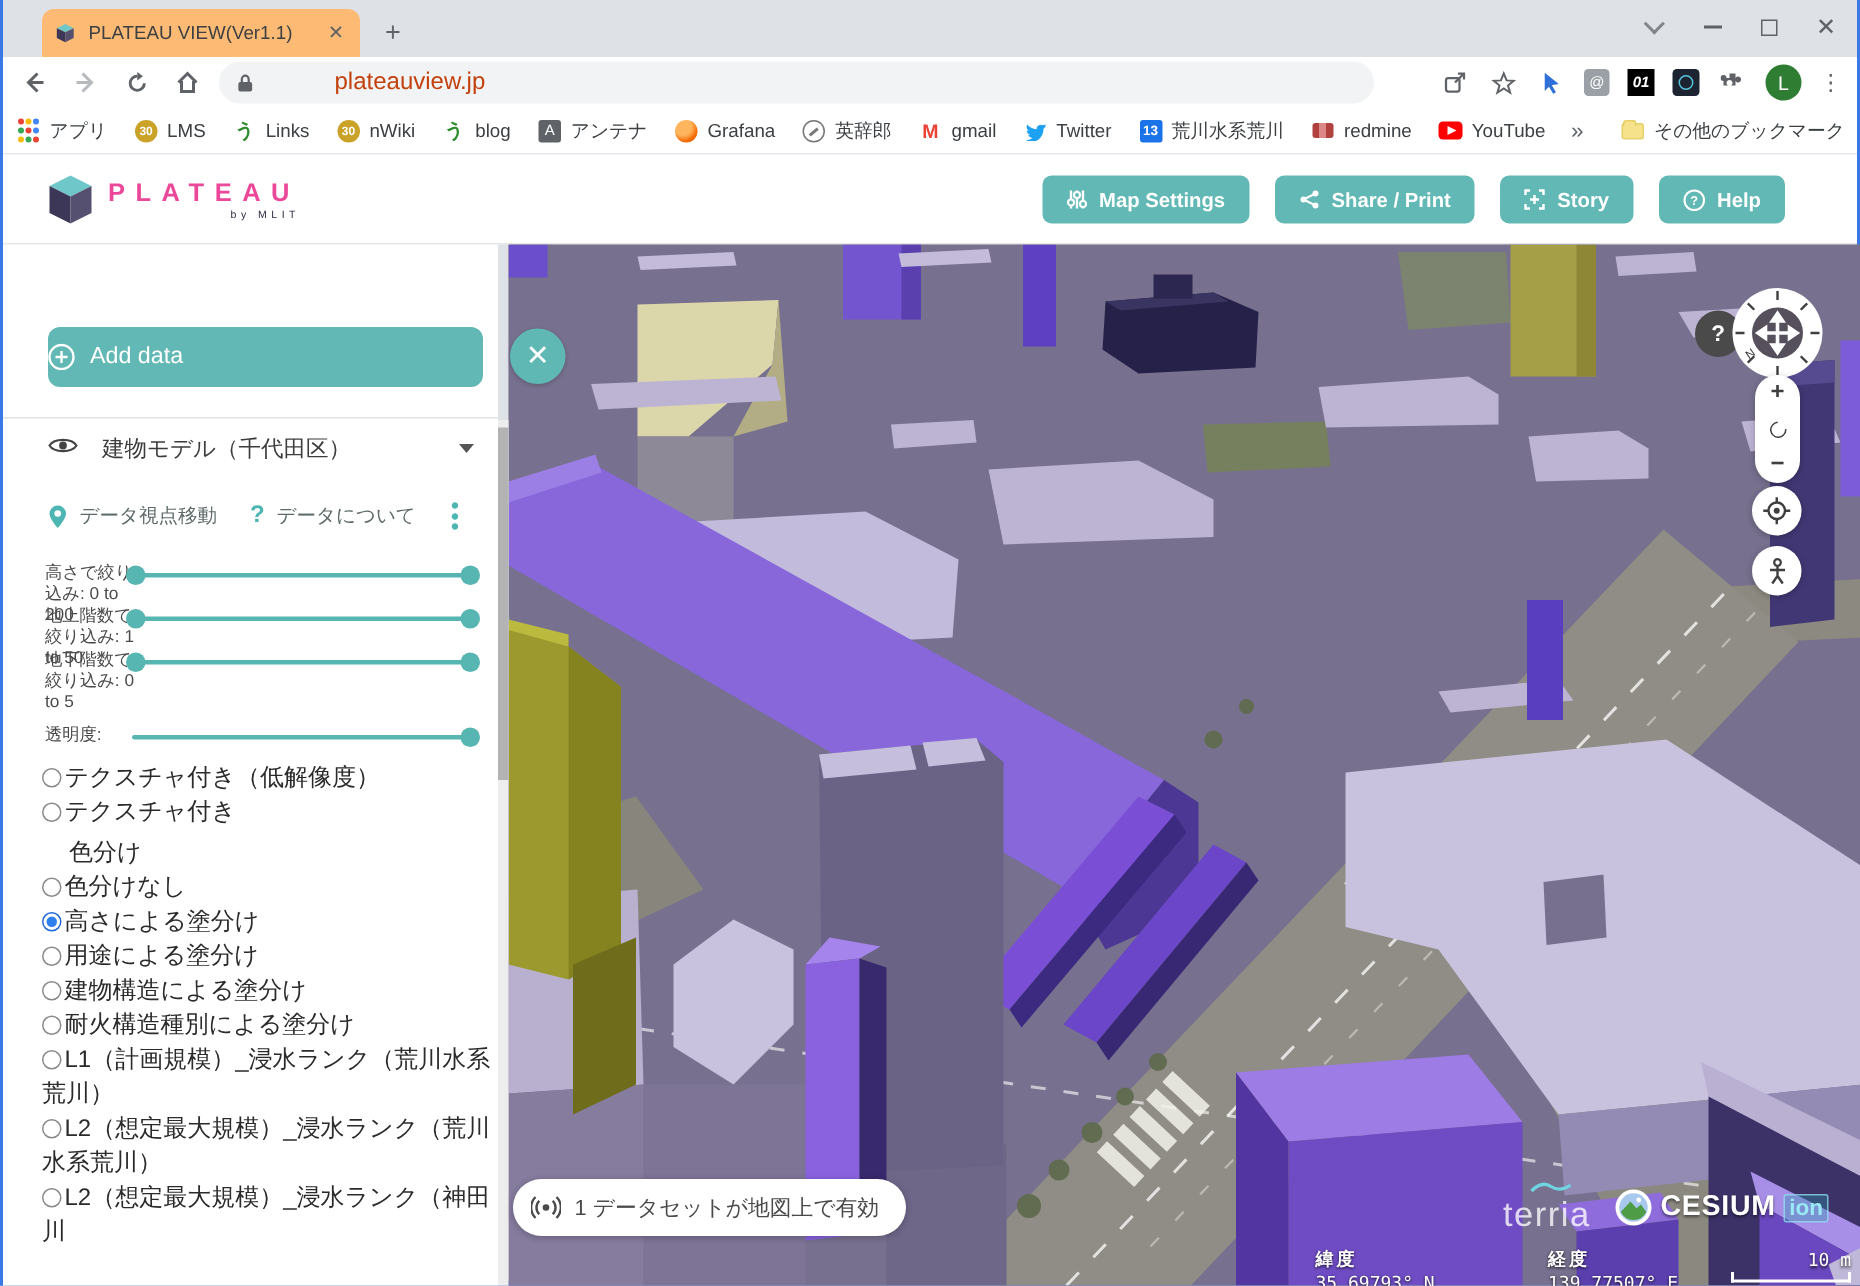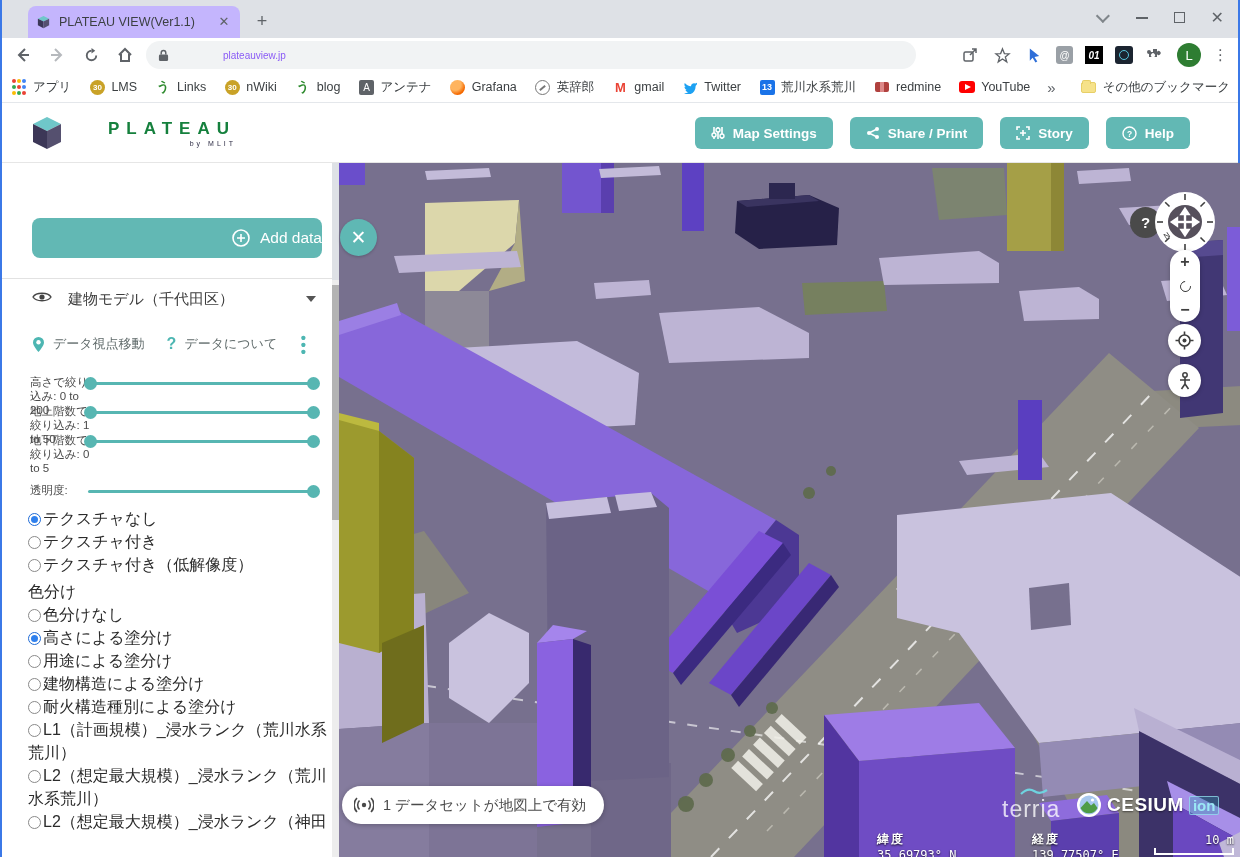--- a/index.html
+++ b/index.html
@@ -2,35 +2,35 @@
 <html><head>
 <meta charset="utf-8">
 <style>
   * { margin:0; padding:0; box-sizing:border-box; }
   html,body { width:1240px; height:857px; overflow:hidden; background:#dee1e6;
     font-family:"Liberation Sans","DejaVu Sans",sans-serif; }
   .win { position:absolute; inset:0; border-left:2px solid #3b78e7; border-right:2px solid #3b78e7; border-bottom:3px solid #3b78e7; }
 
   
   .tabstrip { position:absolute; left:0; top:0; width:100%; height:38px; background:#dee1e6; }
-  .tab { position:absolute; left:26px; top:6px; width:212px; height:32px; background:#c4b5fd; border-radius:8px 8px 0 0; display:flex; align-items:center; padding:0 8px; }
+  .tab { position:absolute; left:26px; top:6px; width:212px; height:32px; background:#fdba74; border-radius:8px 8px 0 0; display:flex; align-items:center; padding:0 8px; }
   .tab-title { font-size:12.5px; color:#3c4043; white-space:nowrap; overflow:hidden; flex:1; margin-left:8px; }
   .tab-close { width:16px; height:16px; color:#5f6368; font-size:13px; line-height:16px; text-align:center; border-radius:50%; }
   .newtab { position:absolute; left:248px; top:10px; width:24px; height:24px; color:#5f6368; font-size:18px; text-align:center; line-height:23px; }
   .winctl { position:absolute; right:14px; top:8px; display:flex; gap:26px; align-items:center; color:#5f6368; }
   .winctl .chev { width:10px; height:10px; border-left:2px solid #80868b; border-bottom:2px solid #80868b; transform:rotate(-45deg) translateY(-3px); }
   .winctl .min { width:12px; height:2px; background:#5f6368; }
   .winctl .max { width:11px; height:11px; border:1.5px solid #5f6368; }
   .winctl .cls { font-size:16px; color:#5f6368; }
 
   .toolbar { position:absolute; left:0; top:38px; width:100%; height:34px; background:#fff; display:flex; align-items:center; }
   .navic { width:26px; height:26px; margin-left:8px; display:flex; align-items:center; justify-content:center; color:#5f6368; }
   .navic svg { display:block; }
   .omni { height:28px; flex:1; max-width:770px; margin-left:8px; background:#f1f3f4; border-radius:14px; display:flex; align-items:center; padding:0 12px; }
-  .omni-url { font-size:10px; color:#8b5cf6; margin-left:8px;padding-left:46px; }
+  .omni-url { font-size:16px; color:#c2410c; margin-left:8px;padding-left:46px; }
   .chrome-right { display:flex; align-items:center; gap:12px; margin-left:auto; margin-right:10px; }
   .ext { width:20px; height:20px; display:flex; align-items:center; justify-content:center; }
   .badge01 { width:18px; height:18px; background:#000; color:#fff; font-size:10px; font-weight:bold; display:flex; align-items:center; justify-content:center;font-style:italic; }
   .doc-at { width:17px; height:18px; background:#9aa0a6; border-radius:3px; color:#fff; font-size:10px; display:flex; align-items:center; justify-content:center; }
   .atom { width:18px; height:18px; background:#1b2430; border-radius:3px; position:relative; }
   .atom::after { content:""; position:absolute; inset:4px; border:1.5px solid #58c4dc; border-radius:50%; }
   .avatar { width:24px; height:24px; border-radius:50%; background:#2e7d32; color:#fff; font-size:13px; display:flex; align-items:center; justify-content:center; }
   .kebab { color:#5f6368; font-size:15px; letter-spacing:0; }
 
   .bookmarks { position:absolute; left:0; top:72px; width:100%; height:31px; background:#fff; border-bottom:1px solid #e4e7eb; display:flex; align-items:center; font-size:12.5px; color:#3c4043; }
@@ -51,49 +51,49 @@
   .bm-more { font-size:15px; color:#5f6368; padding:0 8px; }
   .folder { width:15px; height:11px; background:#f6e28a; border:1px solid #e7cf67; border-radius:2px; position:relative; }
   .folder::before { content:""; position:absolute; left:0; top:-3px; width:7px; height:3px; background:#f6e28a; border:1px solid #e7cf67; border-bottom:none; border-radius:2px 2px 0 0; }
   .apps-grid { display:grid; grid-template-columns:repeat(3,4px); grid-gap:1px; }
   .apps-grid i { width:4px; height:4px; border-radius:50%; }
 
   
   .appheader { position:absolute; left:0; top:103px; width:100%; height:60px; background:#fff; border-bottom:1px solid #e6e6e6; }
   .logo { position:absolute; left:30px; top:12px; display:flex; align-items:center; }
   .logo-txt { margin-left:10px; }
-  .logo-name { font-size:17px; font-weight:bold; letter-spacing:7px; color:#15803d;margin-left:36px; }
+  .logo-name { font-size:17px; font-weight:bold; letter-spacing:7px; color:#ec4899; }
   .logo-sub { font-size:7px; letter-spacing:3px; color:#2e2d45; text-align:right; margin-top:1px; }
   .hbtns { position:absolute; right:48px; top:14px; display:flex; gap:17px; }
   .hbtn { height:32px; background:#62b8b4; border-radius:6px; color:#fff; font-size:13.5px; font-weight:bold; display:flex; align-items:center; gap:8px; padding:0 16px; }
   .hbtn svg { display:block; }
 
   
   .sidebar { position:absolute; left:0; top:163px; width:330px; height:694px; background:#fff; }
-  .adddata { position:absolute; left:30px; top:55px; width:290px; height:40px; background:#62b8b4; border-radius:8px; color:#fff; font-size:15.5px; display:flex; align-items:center; justify-content:flex-end; gap:10px; }
+  .adddata { position:absolute; left:30px; top:55px; width:290px; height:40px; background:#62b8b4; border-radius:8px; color:#fff; font-size:15.5px; display:flex; align-items:center; justify-content:flex-start; gap:10px; }
   .panel { position:absolute; left:0; top:115px; width:330px; height:557px; border-top:1px solid #e2e2e2; overflow:hidden; }
   .p-title { position:absolute; left:0; top:0; width:100%; height:40px; display:flex; align-items:center; }
   .eye { margin-left:30px; }
   .p-name { margin-left:16px; font-size:15px; color:#3d3d3d; }
   .caret { position:absolute; right:16px; top:17px; width:0; height:0; border-left:5px solid transparent; border-right:5px solid transparent; border-top:6px solid #555; }
   .p-actions { position:absolute; left:0; top:52px; width:100%; height:26px; display:flex; align-items:center; font-size:13px; color:#5f6a6a; }
   .pa { display:flex; align-items:center; gap:8px; }
   .pa-q { color:#4db6b2; font-weight:bold; font-size:16px; }
   .pkebab { position:absolute; right:26px; top:3px; color:#4db6b2; font-size:15px; font-weight:bold; line-height:7px; text-align:center; }
   .srow { position:absolute; left:28px; width:292px; }
   .slbl { position:absolute; left:0; top:-4px; width:64px; font-size:11.5px; color:#4a4a4a; line-height:14px; }
   .strack { position:absolute; left:58px; top:3px; width:228px; height:3px; background:#57b6b2; border-radius:2px; }
   .sh { position:absolute; top:-5px; width:13px; height:13px; border-radius:50%; background:#57b6b2; }
   .sh.l { left:-4px; } .sh.r { right:-4px; }
   .radios { position:absolute; left:26px; top:228px; width:300px; font-size:16px; line-height:23px; color:#2b2b2b; }
   .ritem { }
   .rdot { display:inline-block; width:13px; height:13px; border:1px solid #8a8a8a; border-radius:50%; vertical-align:-2px; margin-right:2px; background:#fff; position:relative; }
   .ritem.sel .rdot { border-color:#1f6bd6; }
   .ritem.sel .rdot::after { content:""; position:absolute; left:2px; top:2px; width:7px; height:7px; border-radius:50%; background:#2f80ed; }
-  .rgroup-label { margin-top:4px; }
+  .rgroup-label { margin-top:4px;margin-left:18px; }
   .scrollcol { position:absolute; left:330px; top:280px; width:7px; height:577px; background:#ededed; }
   .thumb { position:absolute; left:0; top:5px; width:7px; height:235px; background:#b3b3b3; }
 
   
   .map { position:absolute; left:337px; top:163px; width:903px; height:694px; overflow:hidden; background:#77708e; }
   .map svg { position:absolute; left:0; top:0; }
   .xclose { position:absolute; left:338px; top:219px; width:37px; height:37px; border-radius:50%; background:#5fb8b4; color:#fff; font-size:19px; display:flex; align-items:center; justify-content:center; box-shadow:0 1px 3px rgba(0,0,0,.2); }
   .helpq { position:absolute; left:1128px; top:207px; width:31px; height:31px; border-radius:50%; background:#4a4a4a; color:#fff; font-size:15px; font-weight:bold; display:flex; align-items:center; justify-content:center; }
   .compass { position:absolute; left:1152px; top:191px; width:62px; height:62px; }
   .zoompill { position:absolute; left:1168px; top:250px; width:30px; height:72px; background:#fff; border-radius:15px; box-shadow:0 1px 4px rgba(0,0,0,.25); display:flex; flex-direction:column; align-items:center; justify-content:space-between; padding:5px 0; color:#3f3f3f; }
@@ -537,23 +537,22 @@
           </div>
       </div>
       <div class="srow" style="top:208px">
         <div class="slbl">透明度:</div>
         <div class="strack">
             <span class="sh r"></span>
           </div>
       </div>
 
       <div class="radios">
-        <div class="ritem sel"><span class="rdot"></span><span>テクスチャなし</span></div>
+        <div class="ritem"><span class="rdot"></span><span>テクスチャ付き（低解像度）</span></div>
         <div class="ritem"><span class="rdot"></span><span>テクスチャ付き</span></div>
-        <div class="ritem"><span class="rdot"></span><span>テクスチャ付き（低解像度）</span></div>
         <div class="rgroup-label">色分け</div>
         <div class="ritem"><span class="rdot"></span><span>色分けなし</span></div>
         <div class="ritem sel"><span class="rdot"></span><span>高さによる塗分け</span></div>
         <div class="ritem"><span class="rdot"></span><span>用途による塗分け</span></div>
         <div class="ritem"><span class="rdot"></span><span>建物構造による塗分け</span></div>
         <div class="ritem"><span class="rdot"></span><span>耐火構造種別による塗分け</span></div>
         <div class="ritem"><span class="rdot"></span><span>L1（計画規模）_浸水ランク（荒川水系荒川）</span></div>
         <div class="ritem"><span class="rdot"></span><span>L2（想定最大規模）_浸水ランク（荒川水系荒川）</span></div>
         <div class="ritem"><span class="rdot"></span><span>L2（想定最大規模）_浸水ランク（神田川</span></div>
       </div>

